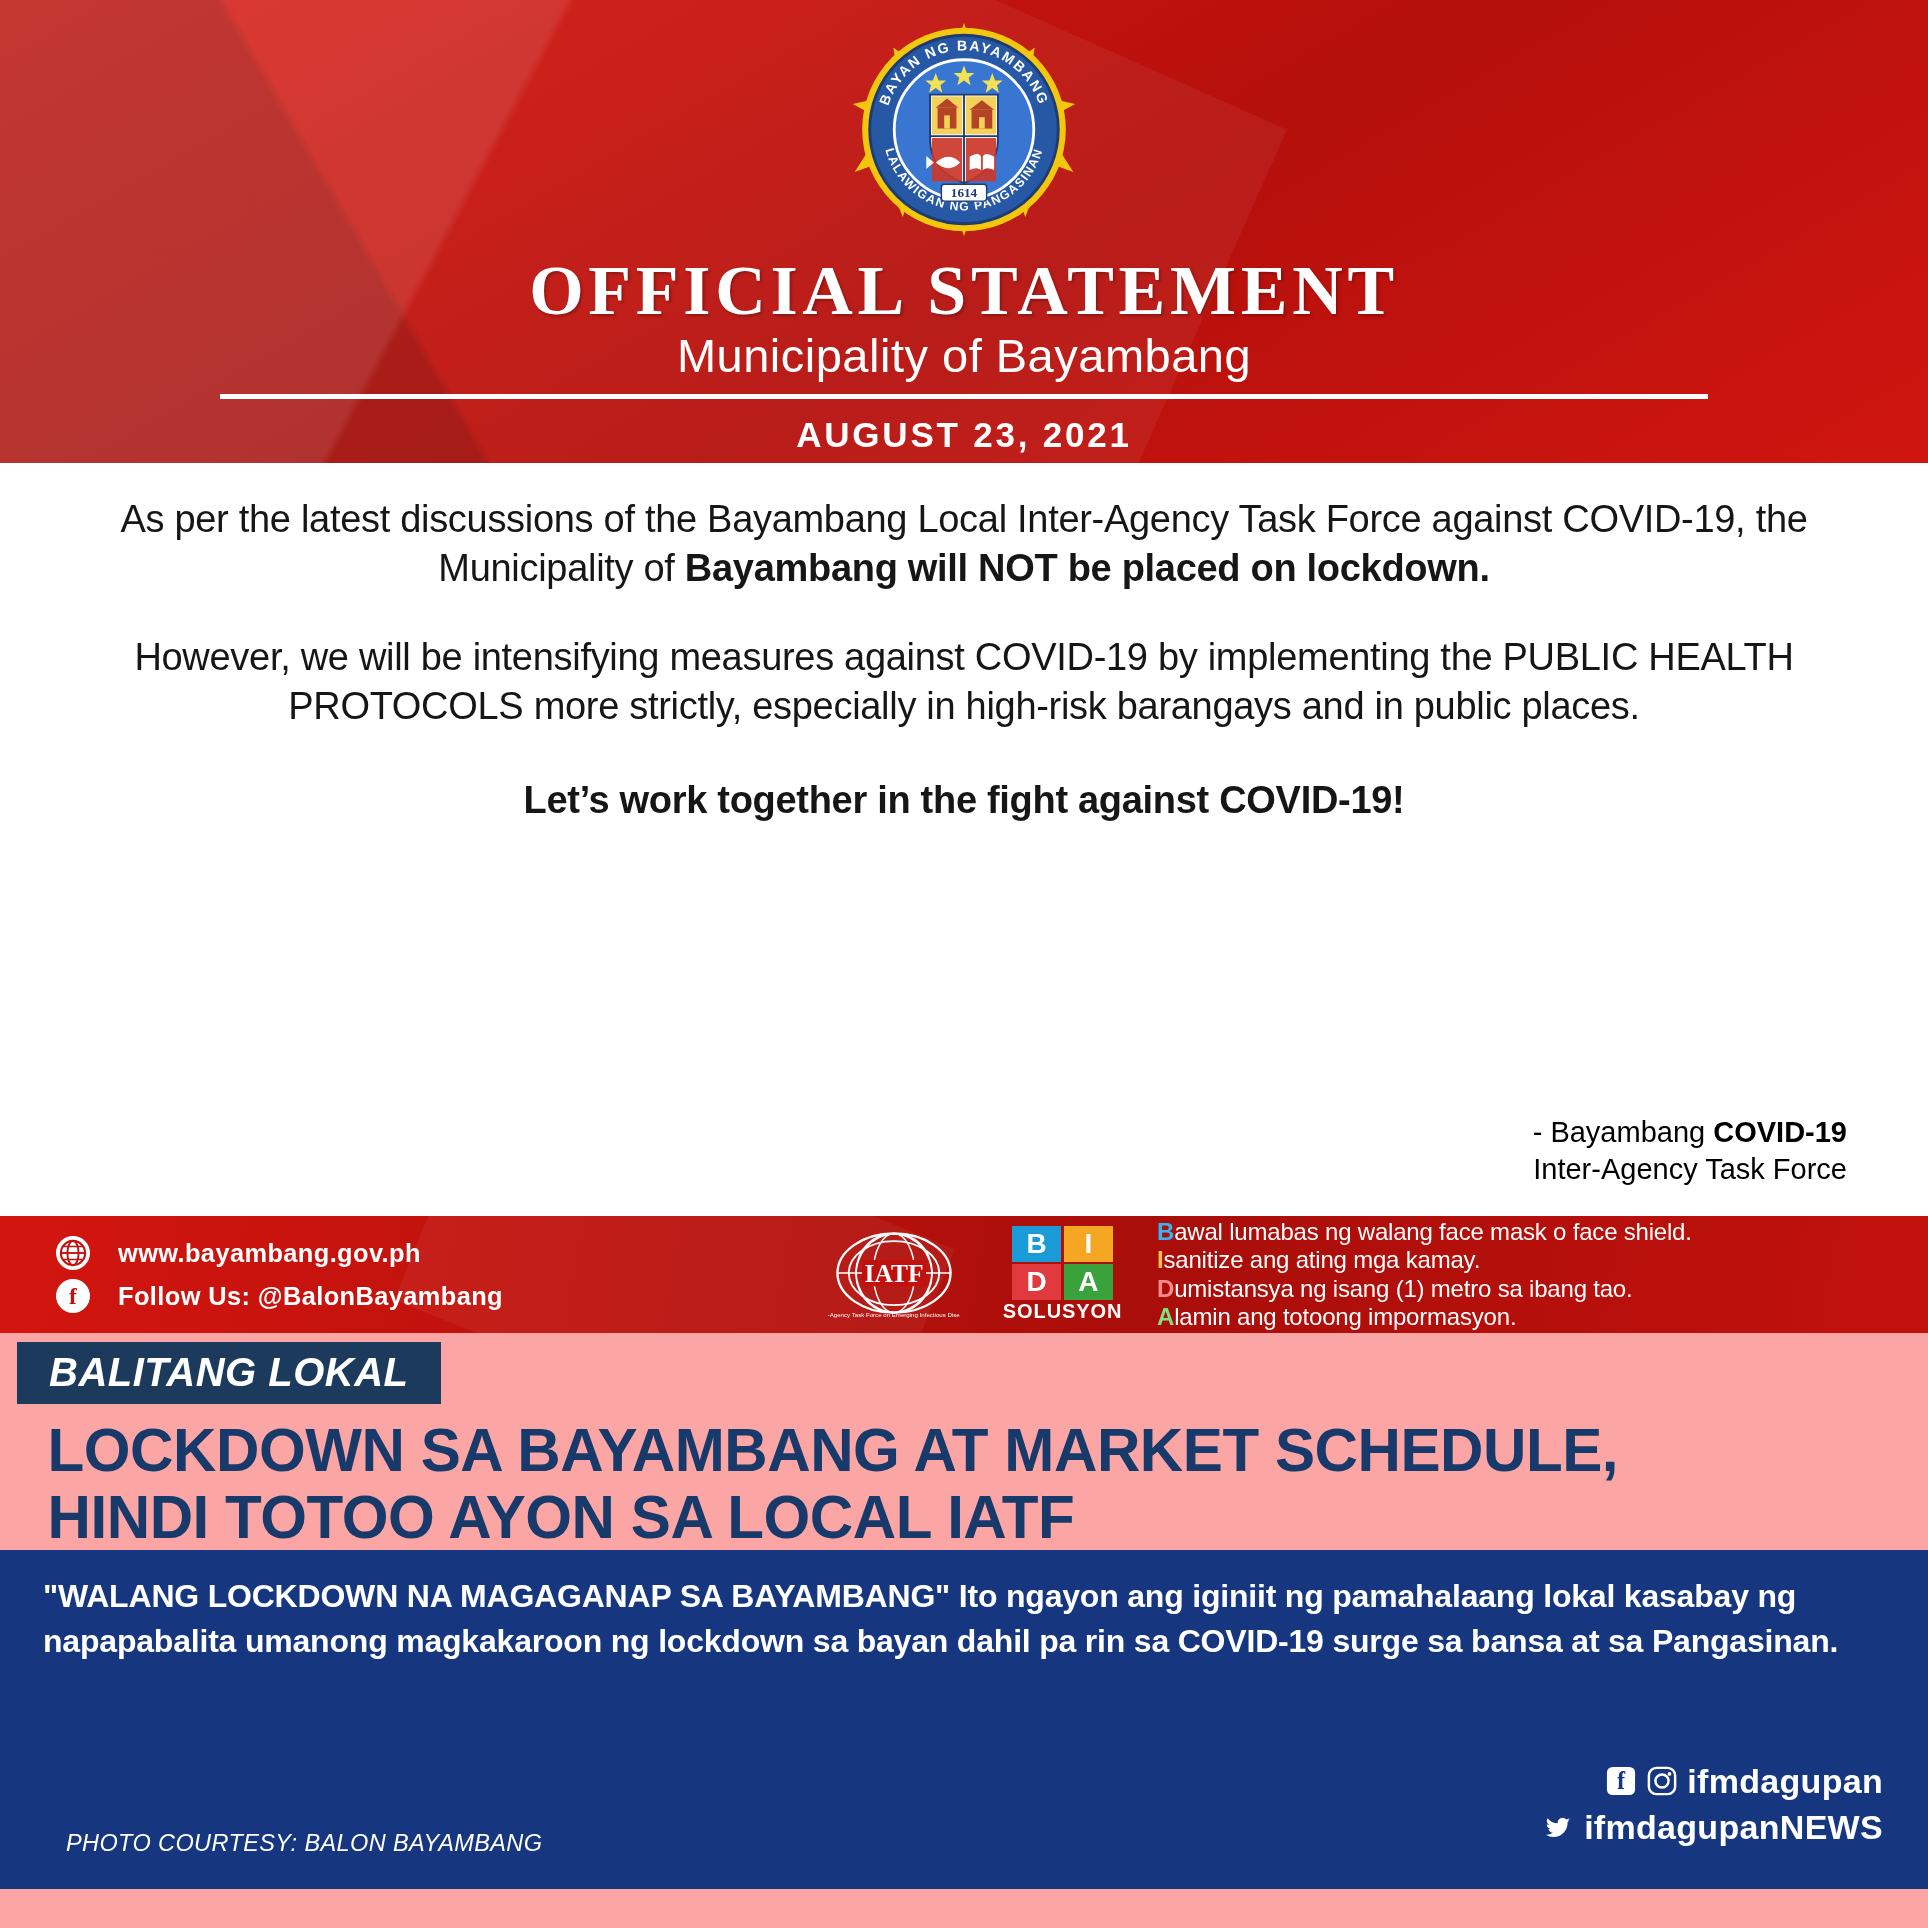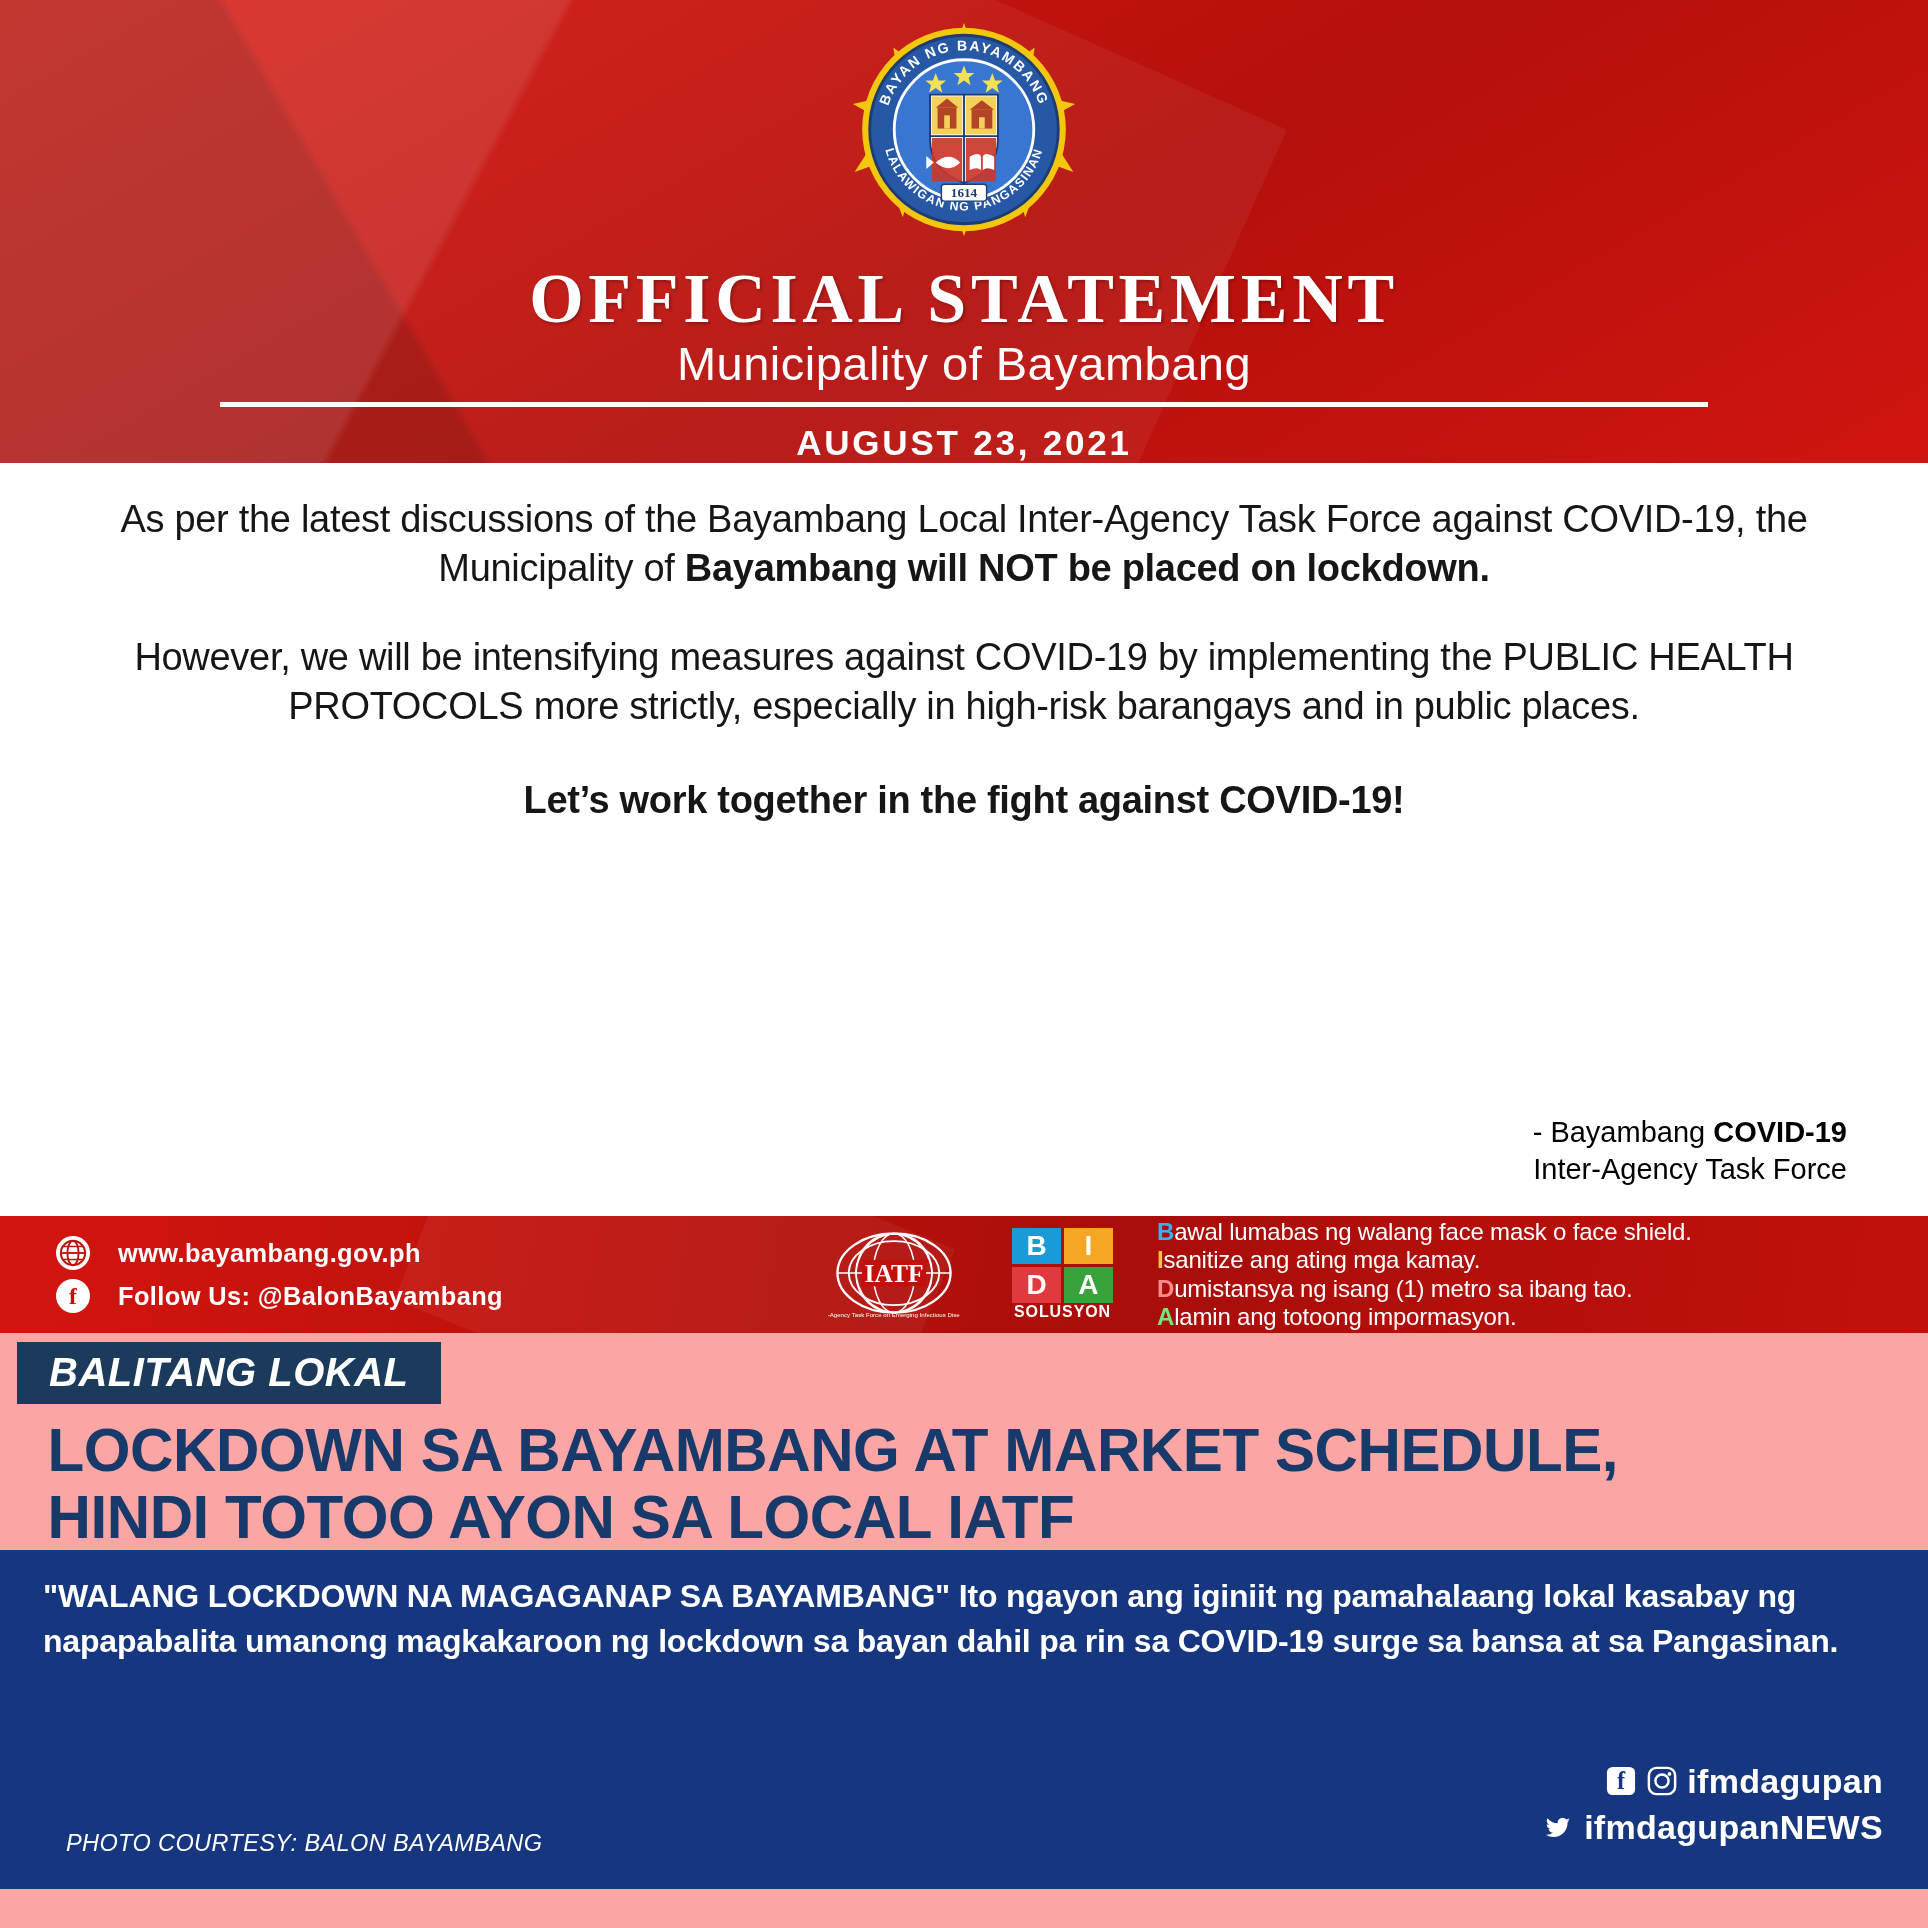--- a/index.html
+++ b/index.html
@@ -61,21 +61,20 @@
     z-index: 3;
   }
   .official-statement {
     font-family: "Liberation Serif", serif;
     font-weight: bold;
     font-size: 70px;
     letter-spacing: 4.7px;
     color: #ffffff;
     line-height: 1;
     text-shadow: 1.9px 1.9px 2.8px rgba(0,0,0,0.25);
-    margin-top: 8px;
   }
   .municipality {
     font-size: 47px;
     color: #ffffff;
     margin-top: 3.8px;
     letter-spacing: 0.5px;
     line-height: 1.1;
   }
   .rule {
     width: 1488px;
@@ -193,21 +192,21 @@
   .bida-cell {
     display: flex; align-items: center; justify-content: center;
     font-size: 28px; font-weight: bold; color: #ffffff;
     font-family: "Liberation Sans", sans-serif;
   }
   .bida-b { background: #1a9ad6; }
   .bida-i { background: #f5a623; }
   .bida-d { background: #e03a3e; }
   .bida-a { background: #3aa23a; }
   .bida-word {
-    color: #ffffff; font-size: 16px; font-weight: bold; letter-spacing: 0.9px; margin-top: 0;
+    color: #ffffff; font-size: 20px; font-weight: bold; letter-spacing: 0.9px; margin-top: 0;
   }
 
   .bida-lines {
     position: relative;
     z-index: 2;
     margin-left: 24px;
     color: #ffffff;
     font-size: 24px;
     line-height: 1.18;
     letter-spacing: -0.2px;

